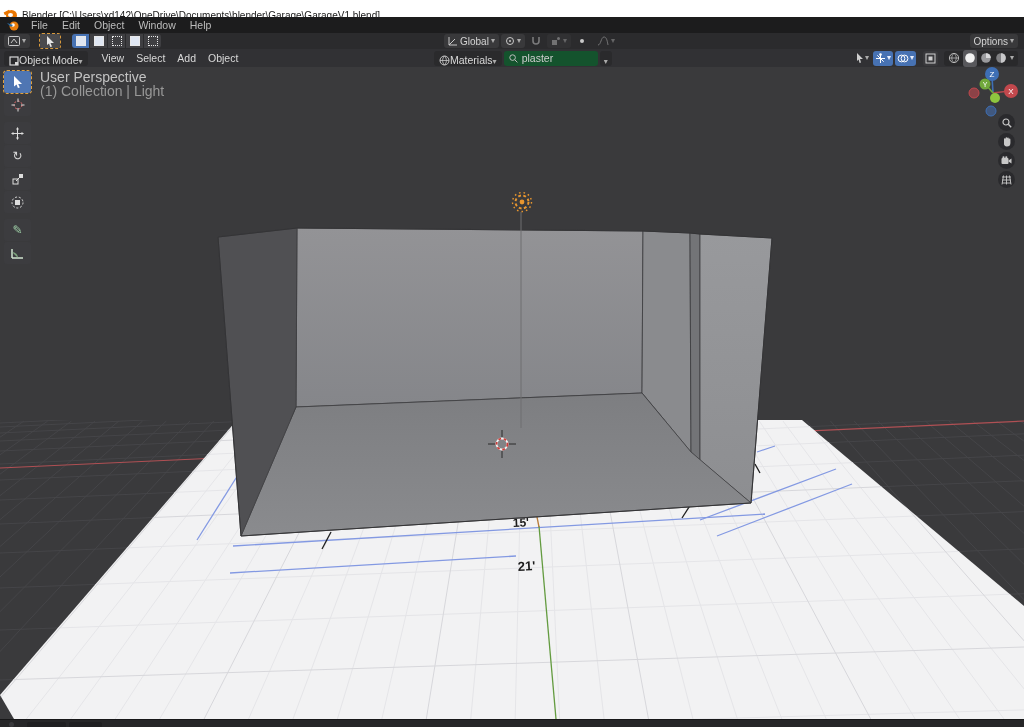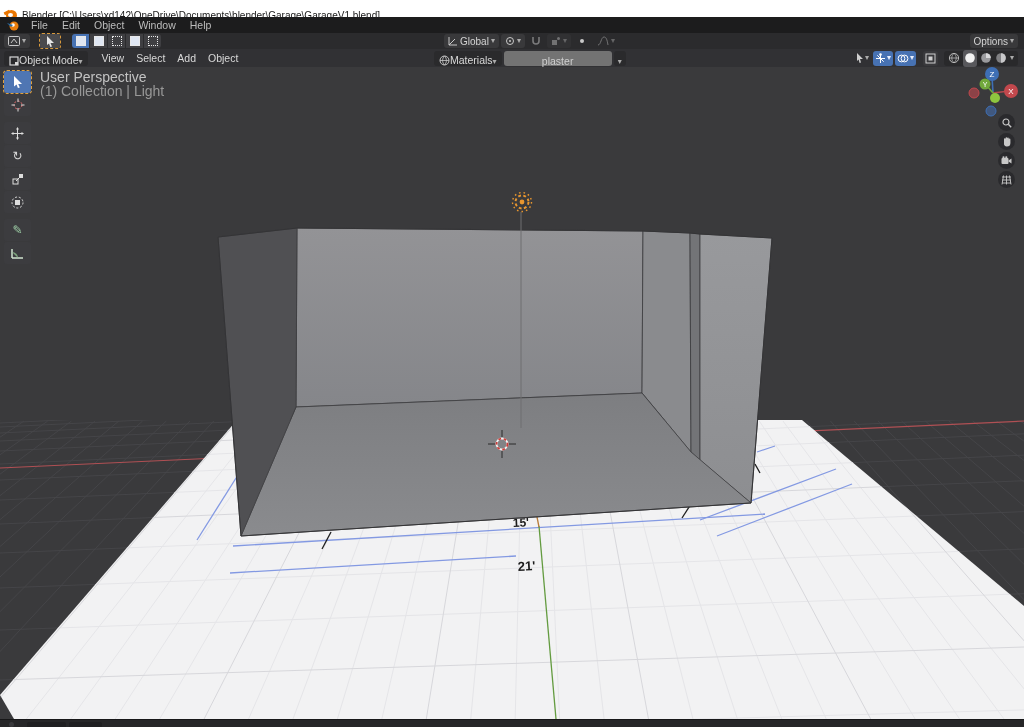--- a/index.html
+++ b/index.html
@@ -37,21 +37,21 @@
   .sq i{display:block;width:8px;height:8px;border:1px dotted #e8e8e8;}
   .sq.f i{background:#dfe6f2;border-style:solid;}
   .chev{font-size:8px;color:#ababab;line-height:1;}
   .dim{opacity:.45;}
   
   .vpheader{position:absolute;top:49px;left:0;right:0;height:18px;background:#313134;
             display:flex;align-items:center;font-size:10.5px;color:#d9d9d9;padding-left:4px;}
   .dropdown{height:15px;background:#2a2a2c;border-radius:3px;display:flex;align-items:flex-end;padding:0 5px;}
   .hmenu{padding:1px 6px;}
   .center-cluster{position:absolute;left:434px;top:1px;height:16px;display:flex;align-items:center;gap:2px;}
-  .searchbox{height:15px;width:84px;background:#737373;border-radius:3px;display:flex;align-items:center;gap:4px;padding:0 12px;color:#cfcfcf;flex-direction:column;}
+  .searchbox{height:15px;width:84px;background:#14532d;border-radius:3px;display:flex;align-items:center;gap:4px;padding:0 5px;color:#cfcfcf;}
   .right-cluster{position:absolute;right:6px;top:1px;height:16px;display:flex;align-items:center;gap:2px;}
   .hbtn{height:15px;display:flex;align-items:center;gap:1px;padding:0 2px;border-radius:3px;}
   .hbtn.blue{background:#4772b3;}
   .hbtn.litebg{background:#58585c;}
   .shade-group{display:flex;align-items:center;gap:3px;background:#29292b;border-radius:3px;padding:0 4px;height:15px;margin-left:4px;}
   
   .lefttools{position:absolute;left:4px;top:71px;width:27px;display:flex;flex-direction:column;gap:1px;}
   .tool-btn{width:27px;height:22px;background:#3c3c3f;border-radius:3px;display:flex;align-items:center;justify-content:center;color:#d8d8d8;}
   .tool-btn.active{background:#4f76b3;outline:1px dashed #e2a13e;}
   .tool-gap{height:4px;}

